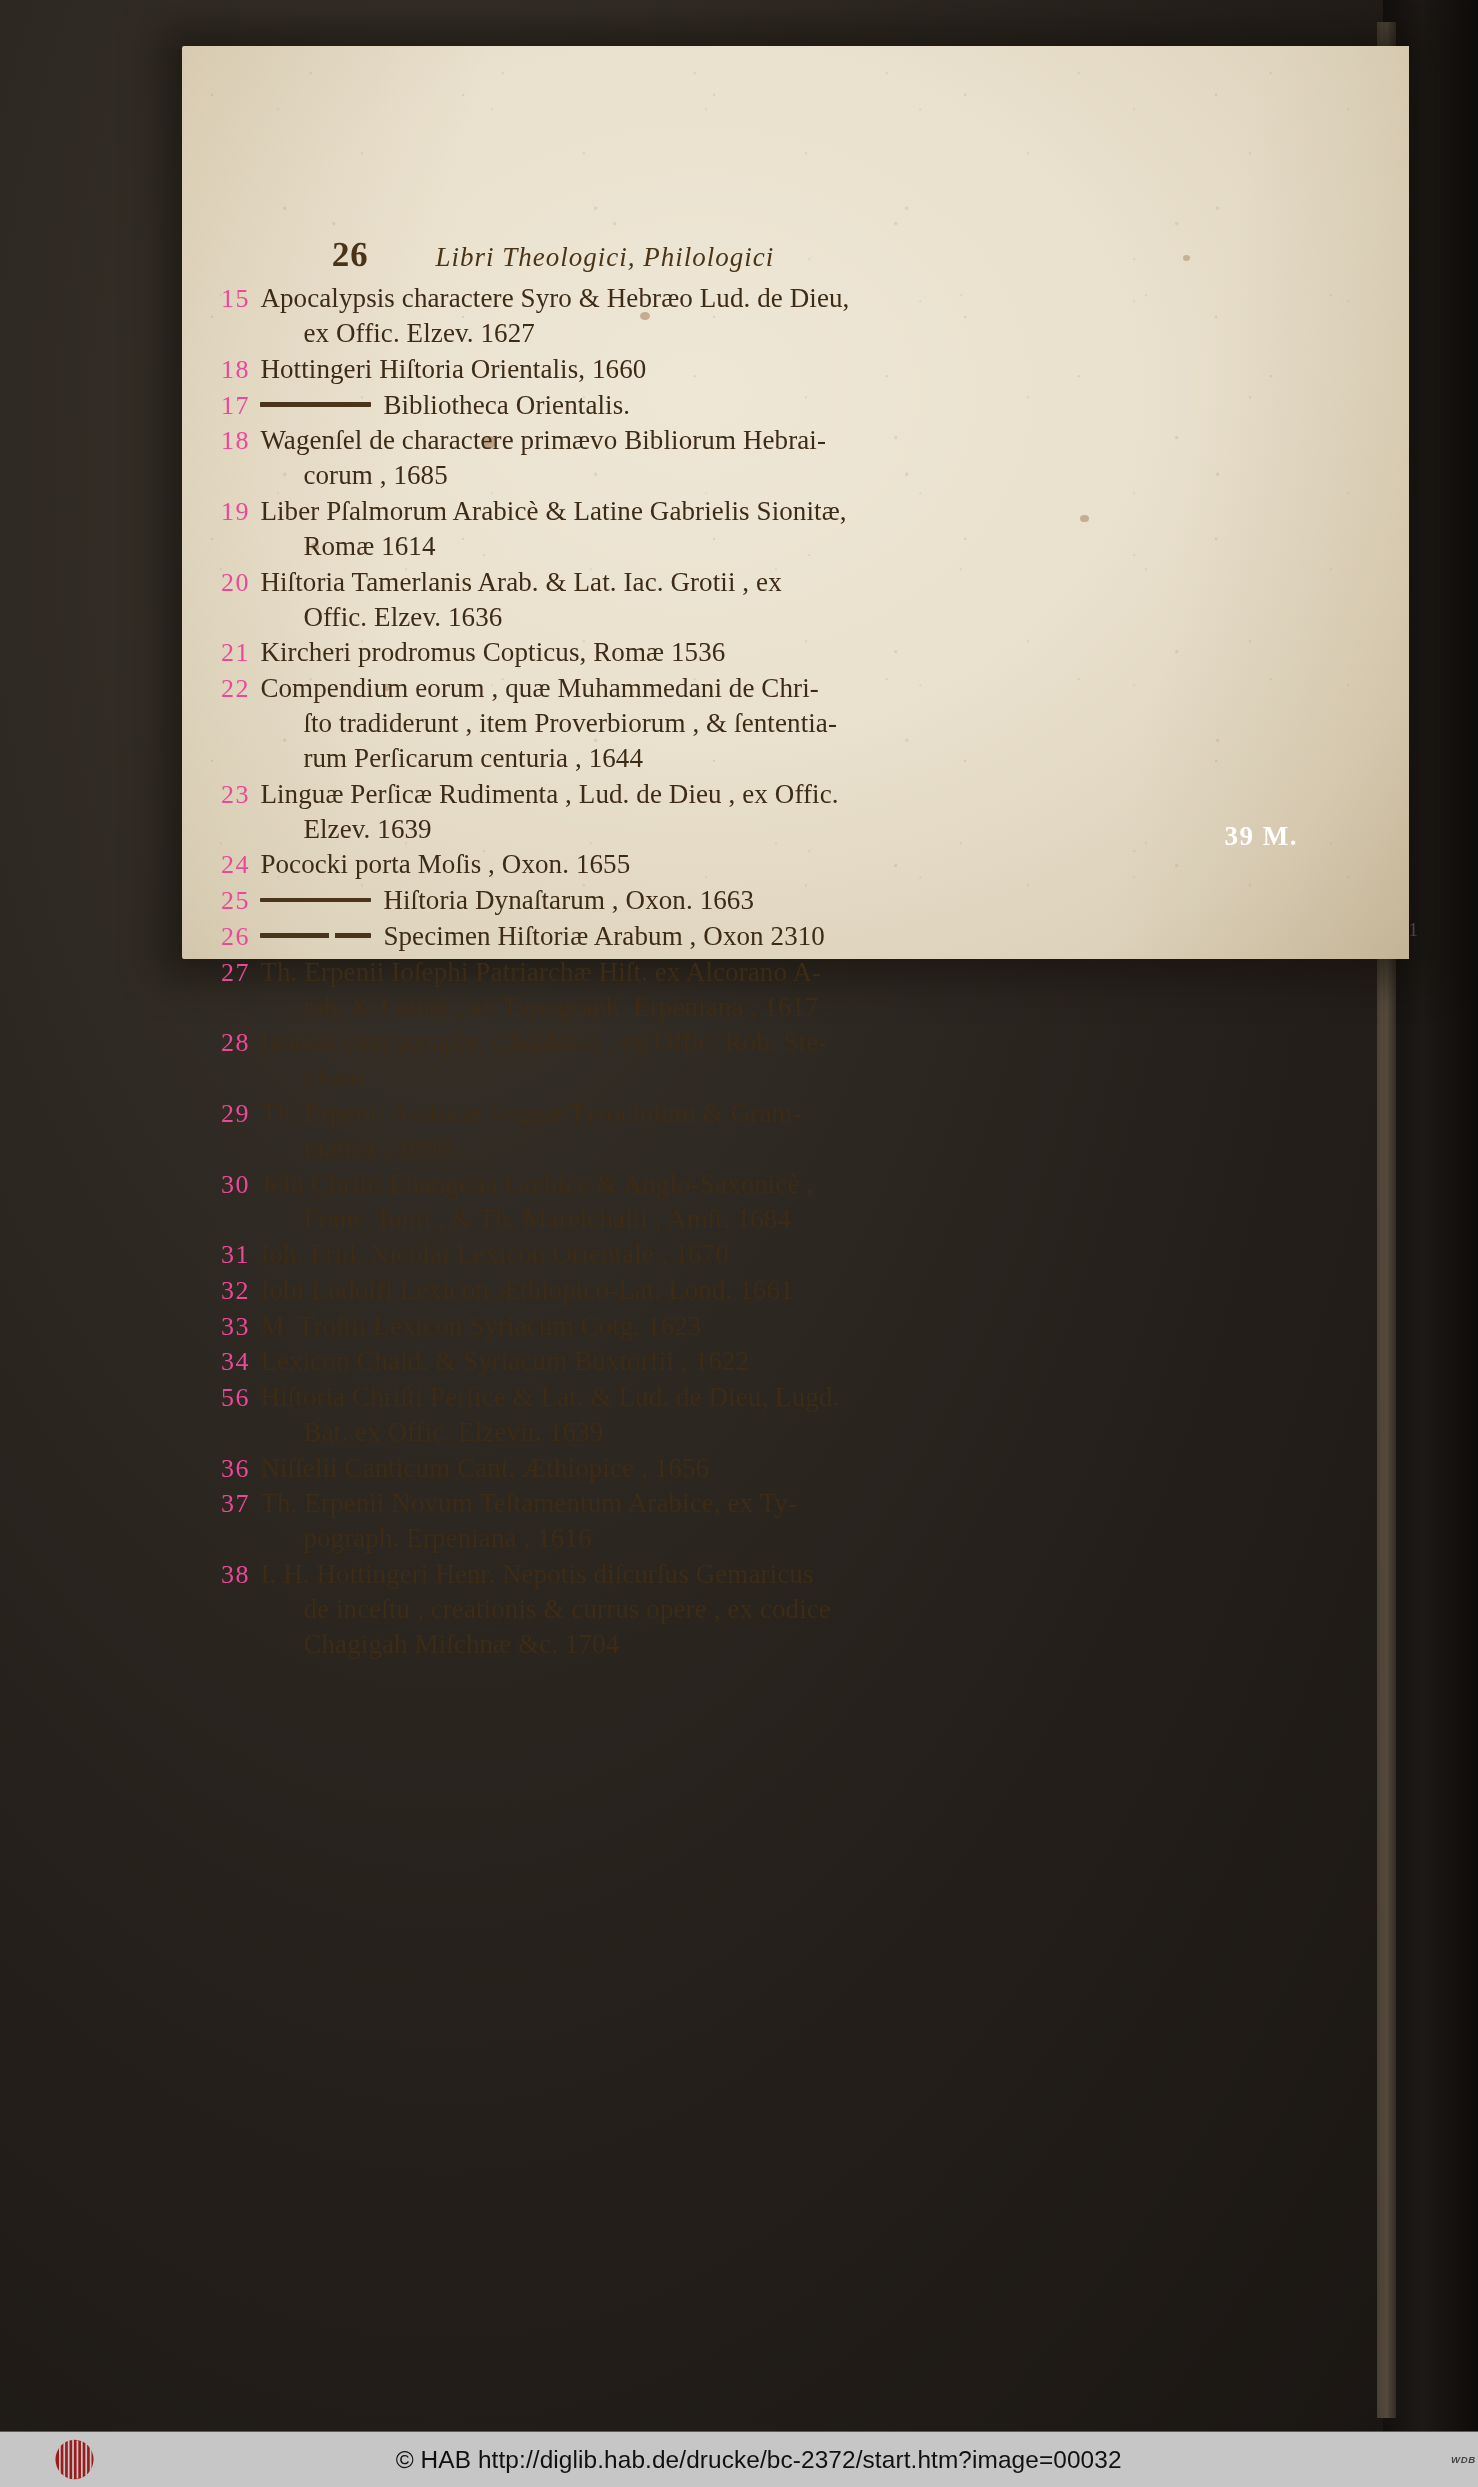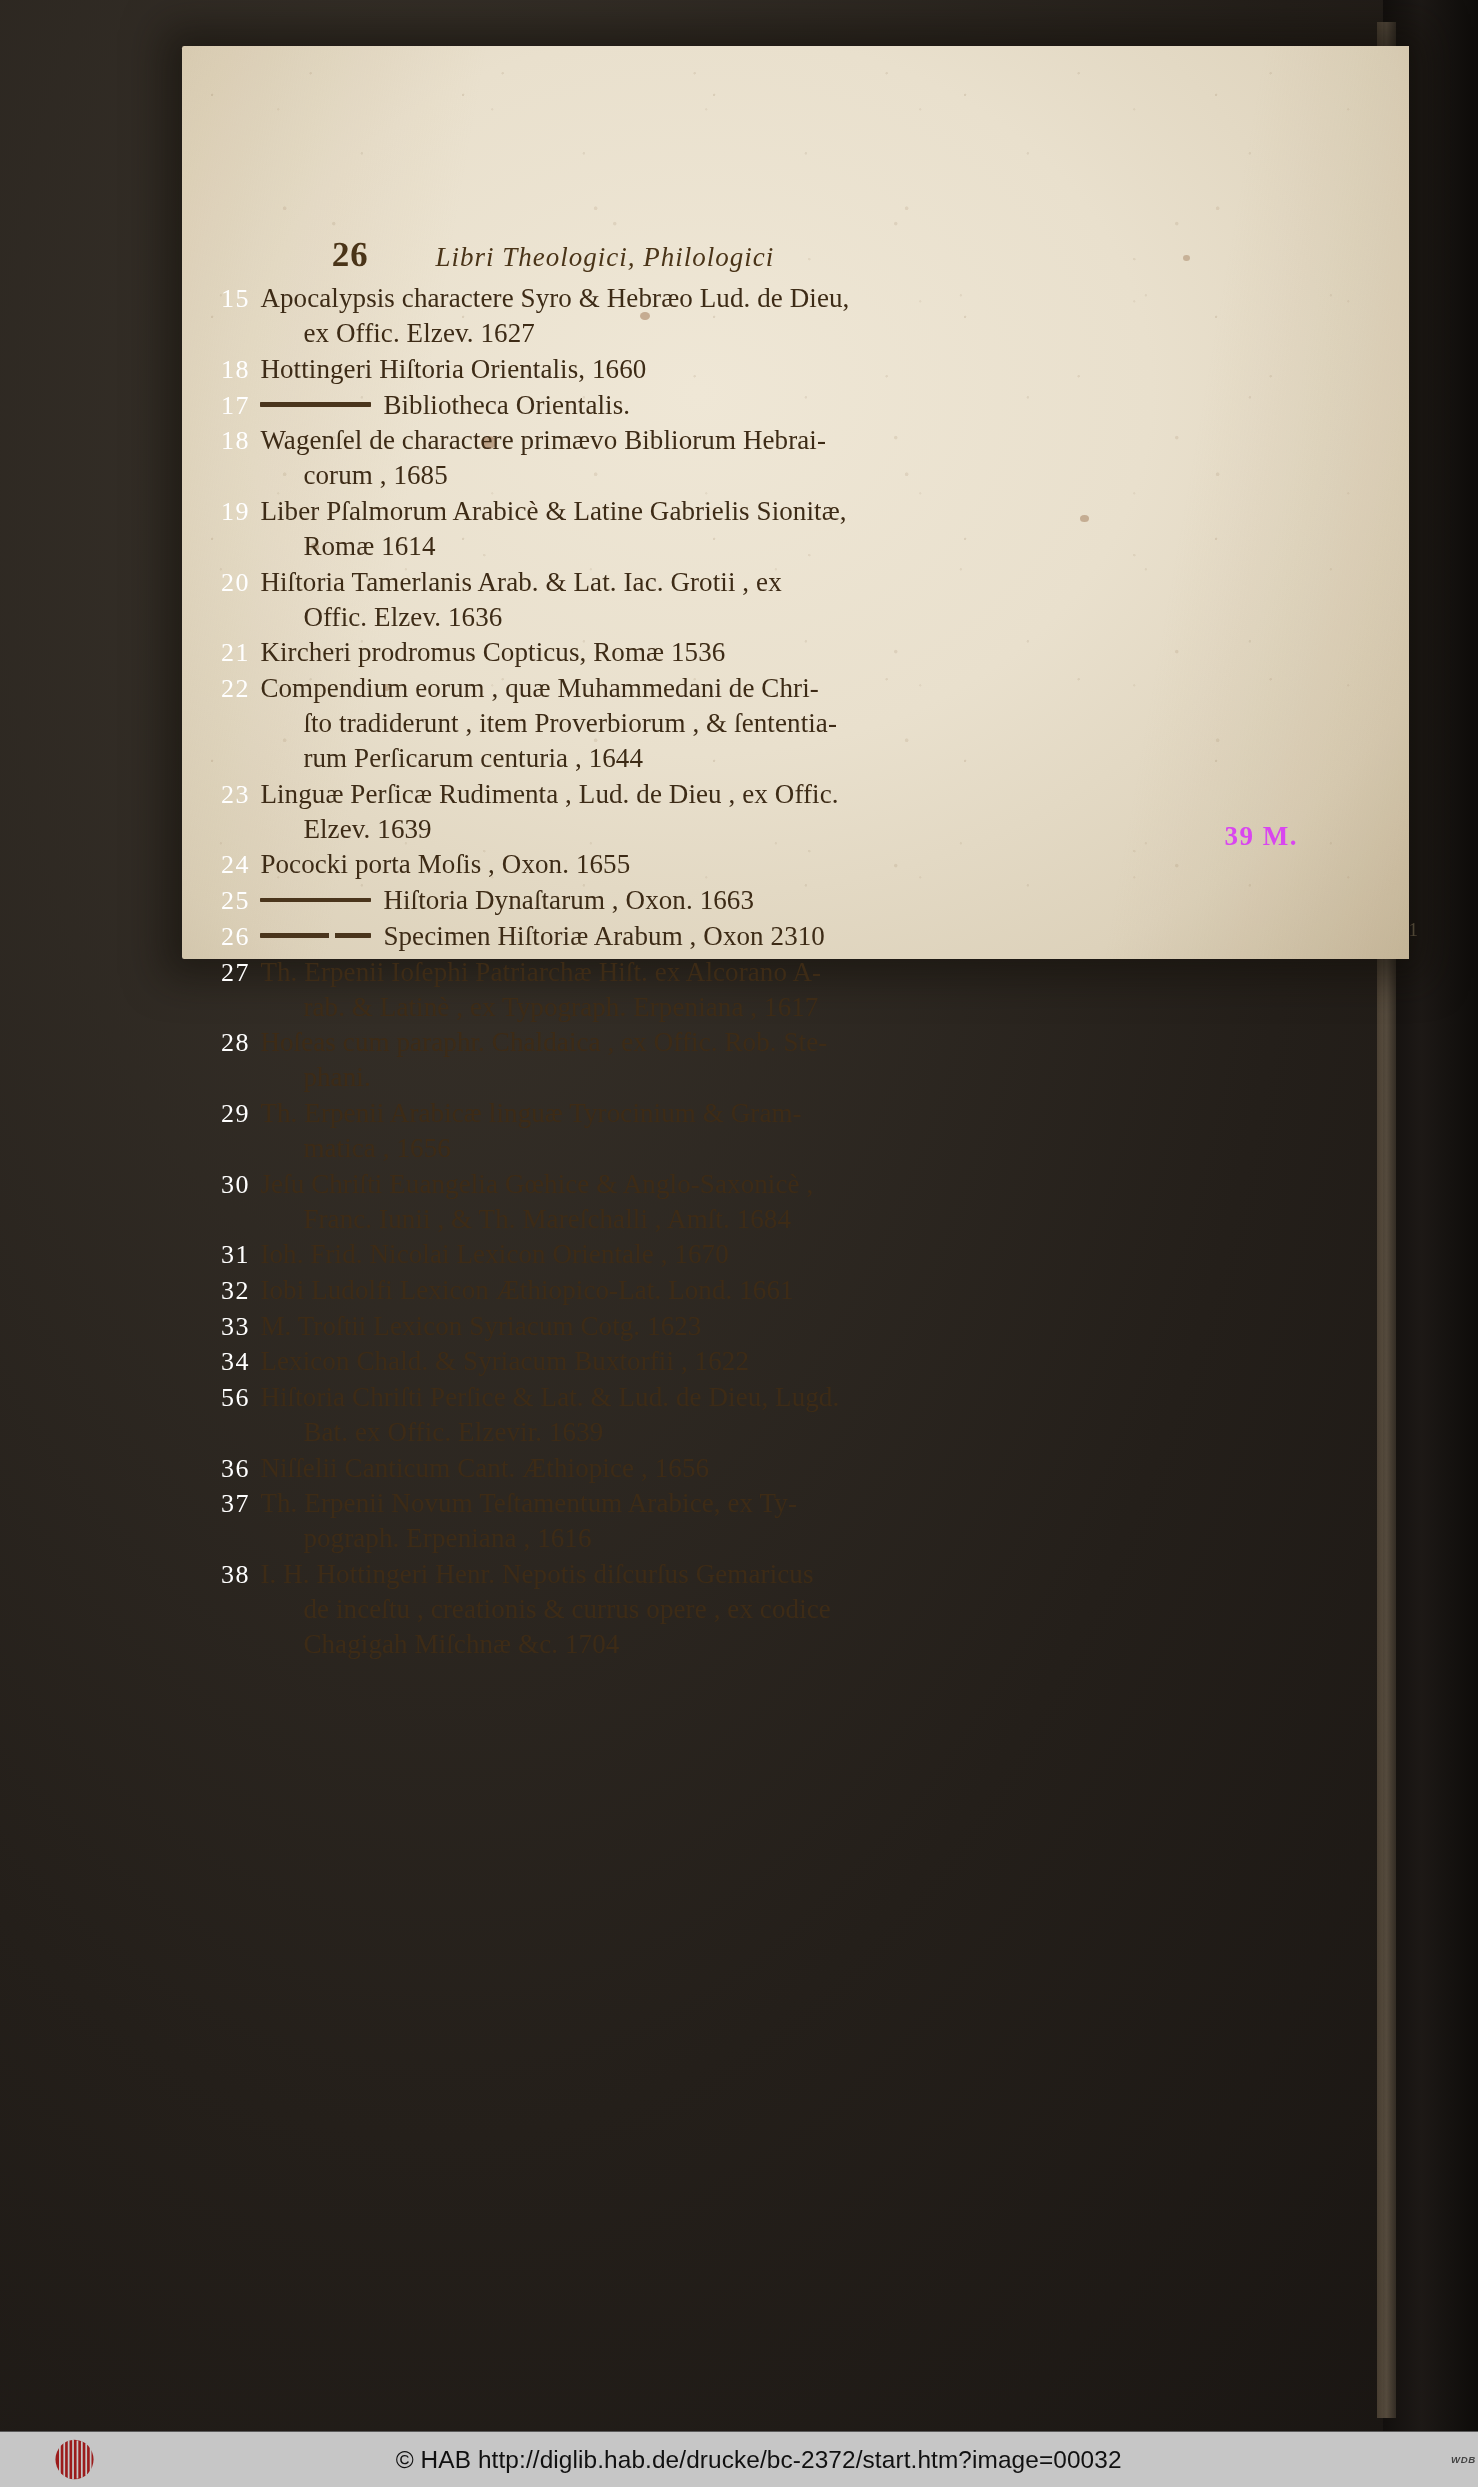--- a/index.html
+++ b/index.html
@@ -75,39 +75,39 @@
   #entry-list{
     position:absolute;left:0;top:235px;width:1227px;
   }
   .entry{
     display:flex;align-items:flex-start;
     margin-bottom:0.7px;
   }
   .entry-num{
     width:68px;flex:0 0 68px;text-align:right;
     font-size:26px;line-height:35px;letter-spacing:1.5px;
-    color:#ffffff;padding-right:10.4px;
+    color:#ec4899;padding-right:10.4px;
   }
   .entry-body{
     flex:1 1 auto;font-size:27px;line-height:35px;
     color:#3d2b16;letter-spacing:0.1px;
   }
   .entry-body .cont{display:block;padding-left:43px;}
   .ditto-rule{
     display:inline-block;width:111px;height:4.4px;
     background:#4a351c;vertical-align:.26em;margin-right:12px;
     border-radius:0.7px;
   }
   .ditto-rule.wavy{
     height:5.2px;
     background:linear-gradient(90deg,#4a351c 0 62%,transparent 62% 68%,#4a351c 68% 100%);
   }
   #catchword{
     position:absolute;right:111px;top:775px;
-    font-size:27px;letter-spacing:1.5px;color:#d946ef;font-weight:600;
+    font-size:27px;letter-spacing:1.5px;color:#ffffff;font-weight:600;
   }
   
   #ink-fade{
     position:absolute;left:93px;top:13.3px;width:1227px;height:913px;
     pointer-events:none;
     background:linear-gradient(100deg,rgba(226,216,196,.38) 0%,rgba(226,216,196,0) 22%,rgba(226,216,196,0) 78%,rgba(214,201,178,.34) 100%);
     mix-blend-mode:multiply;
   }
   
   #margin-numerals{

